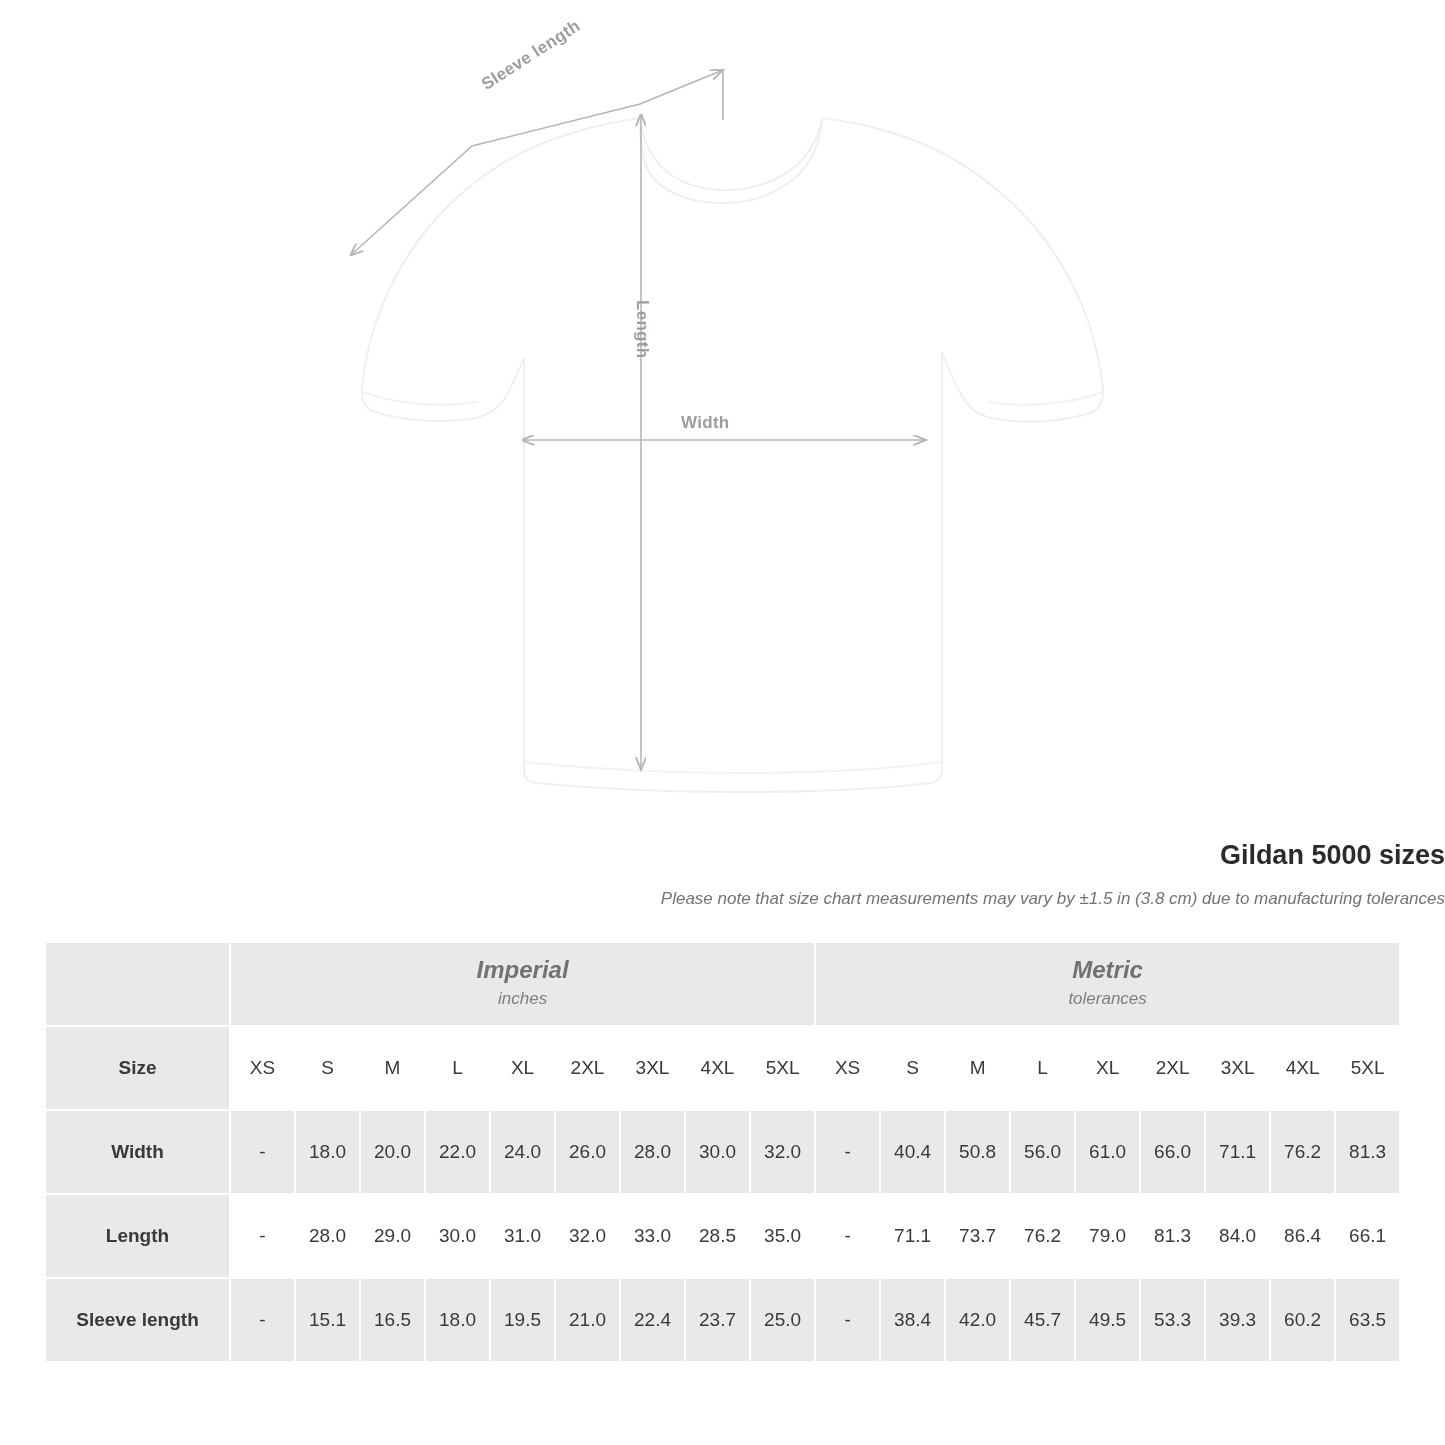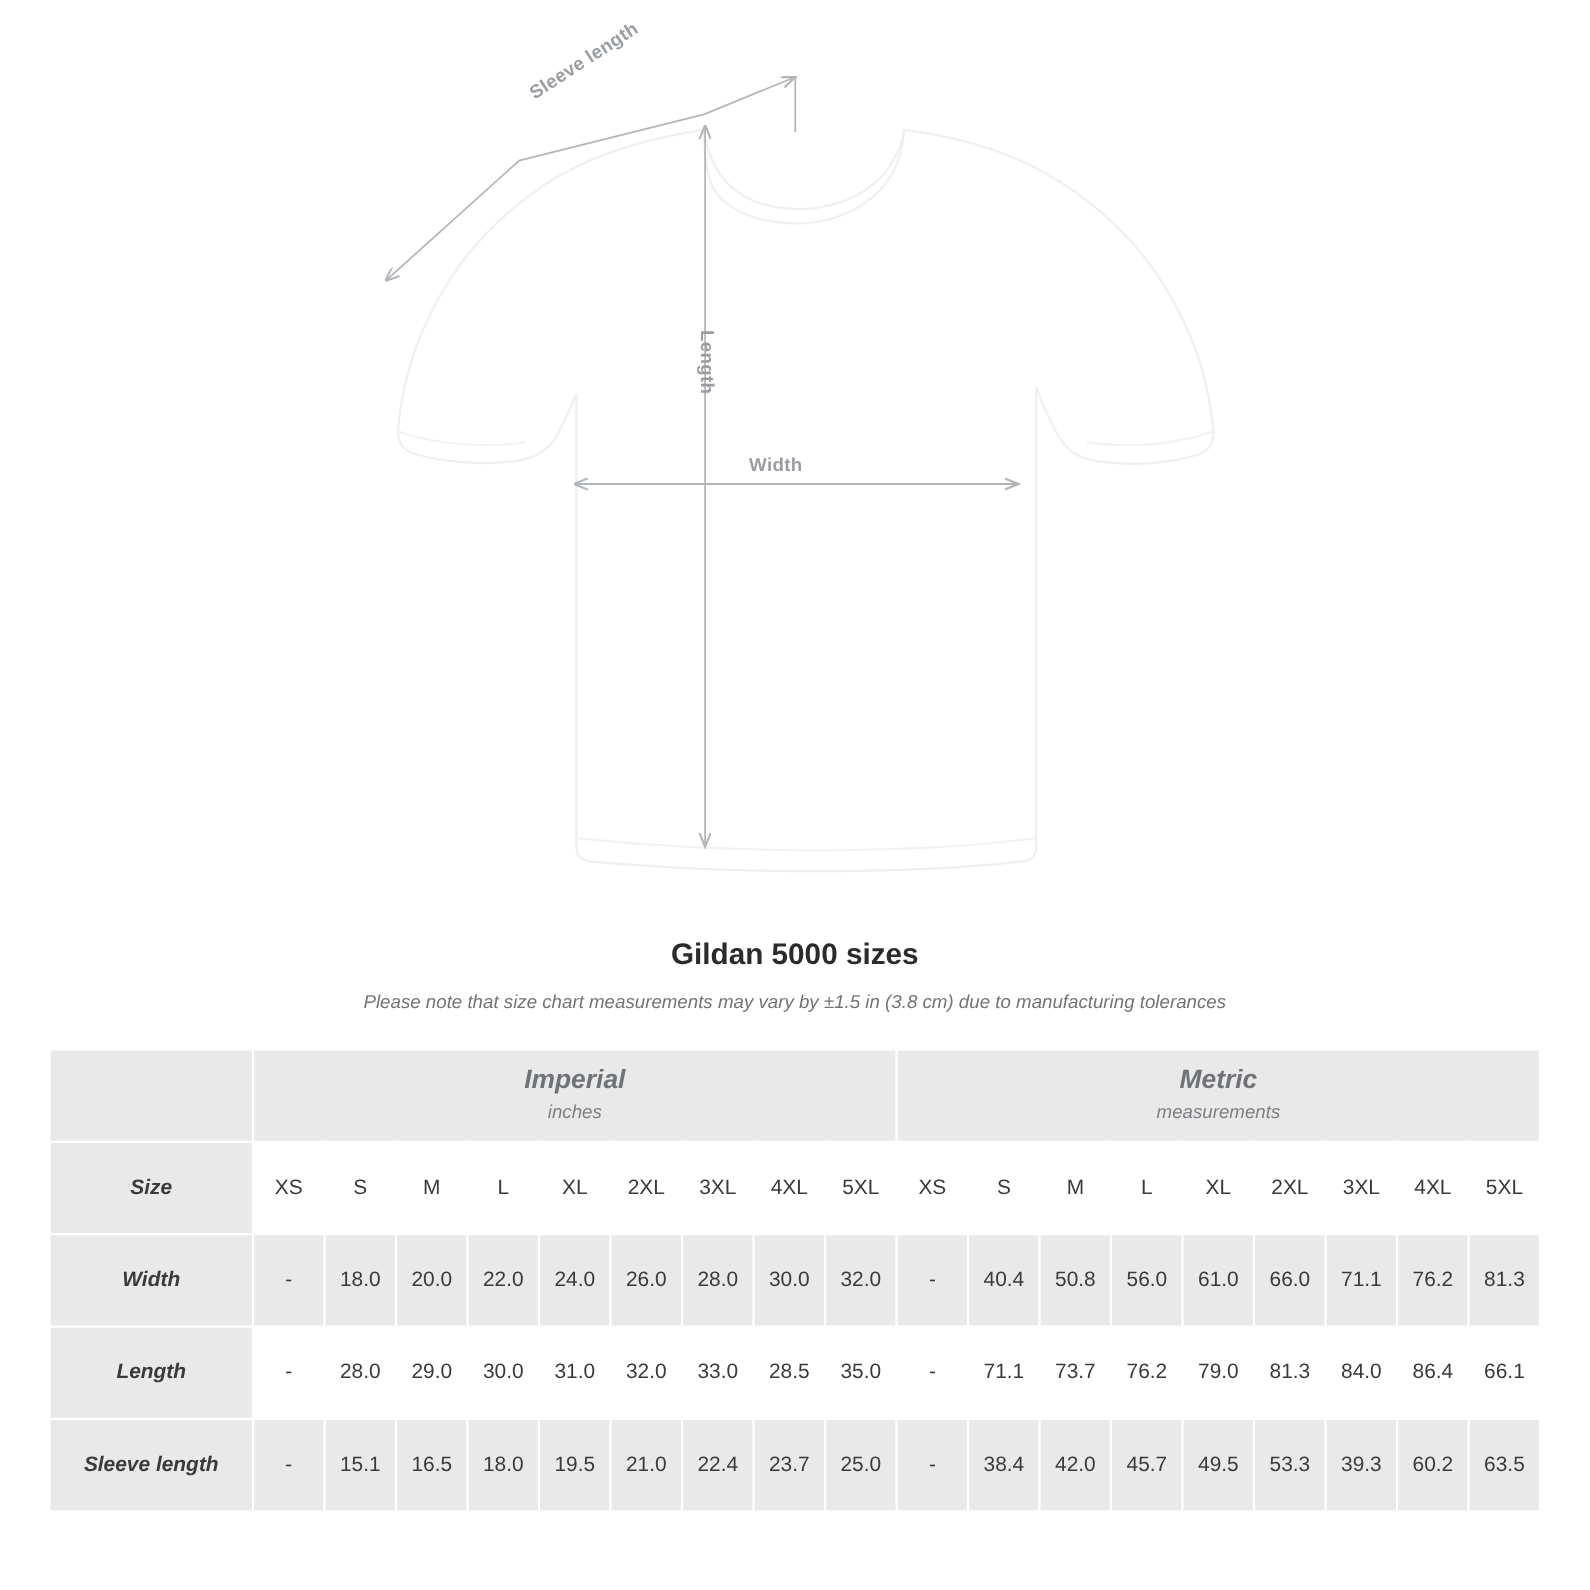--- a/index.html
+++ b/index.html
@@ -41,21 +41,21 @@
     top: 300px;
     transform: rotate(90deg);
     transform-origin: left top;
   }
   .dim-label.width {
     left: 681px;
     top: 413px;
   }
 
   
-  .title-block { text-align: center; margin-top: 32px; }
+  .title-block { text-align: right; margin-top: 20px; }
   .chart-title {
     font-size: 27px;
     font-weight: bold;
     color: #2b2b2b;
     margin: 0;
   }
   .chart-subtitle {
     font-size: 17px;
     font-style: italic;
     color: #737373;
@@ -97,21 +97,20 @@
     font-style: italic;
     color: #7c7f83;
     line-height: 1.6;
     text-align: center;
   }
   .row-label {
     background: #e9e9e9;
     font-weight: bold;
     font-size: 19px;
     color: #3a3a3a;
-    font-style: italic;
   }
   .hdr-cell { background: #ffffff; font-size: 19px; color: #3a3a3a; }
   .hdr-size { background: #e9e9e9; font-weight: bold; }
   tr.shade .data-cell { background: #e9e9e9; }
   tr.plain .data-cell { background: #ffffff; }
   tr.shade .row-label { background: #e9e9e9; }
   tr.plain .row-label { background: #e9e9e9; }
   .col-label { width: 185px; }
   .col-data { width: 65px; }
 </style>
@@ -220,21 +219,21 @@
       <tbody>
 
         <tr>
           <td class="unit-head"></td>
           <td class="unit-head" colspan="9">
             <div class="u-name">Imperial</div>
             <div class="u-sub">inches</div>
           </td>
           <td class="unit-head" colspan="9">
             <div class="u-name">Metric</div>
-            <div class="u-sub">measurements</div>
+            <div class="u-sub">tolerances</div>
           </td>
         </tr>
 
         <tr>
           <td class="row-label hdr-size">Size</td>
           <td class="hdr-cell">XS</td>
           <td class="hdr-cell">S</td>
           <td class="hdr-cell">M</td>
           <td class="hdr-cell">L</td>
           <td class="hdr-cell">XL</td>

